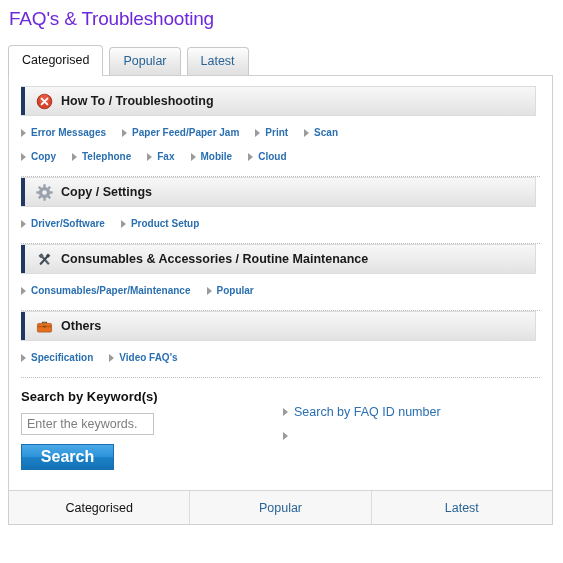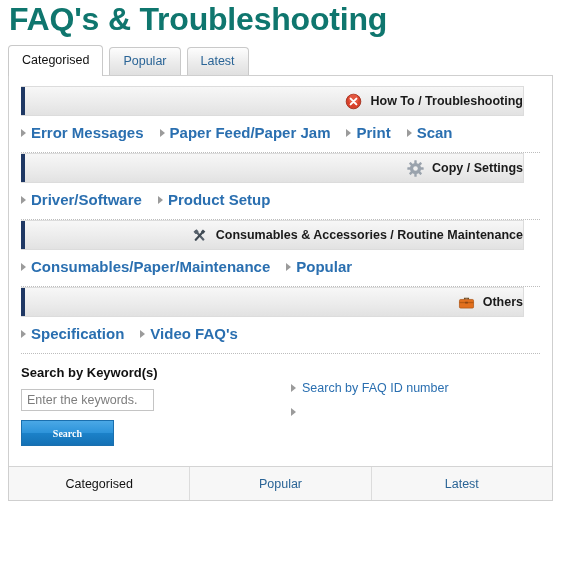--- a/index.html
+++ b/index.html
@@ -11,23 +11,23 @@
     height: 563px;
     background: #ffffff;
     font-family: "Liberation Sans", sans-serif;
     font-size: 12px;
     color: #222222;
     overflow: hidden;
   }
 
   
   .page-title {
-    font-size: 32px;
-    font-weight: bold;
-    color: #0f766e;
+    font-size: 19px;
+    font-weight: normal;
+    color: #6d28d9;
     letter-spacing: -0.2px;
     padding: 4px 0 0 9px;
     line-height: 30px;
   }
 
   
   .tabstrip {
     position: relative;
     margin: 10px 0 0 8px;
     height: 31px;
@@ -75,24 +75,23 @@
 
   
   .cat-header {
     box-sizing: border-box;
     height: 30px;
     display: flex;
     align-items: center;
     background: linear-gradient(to bottom, #f7f7f7 0%, #ececec 55%, #e2e2e2 100%);
     border: 1px solid #dcdcdc;
     border-left: none;
-    margin: 0 16px 0 0;
+    margin: 0 4px 0 0;
     position: relative;
-    padding-left: 24px;
-    justify-content: flex-end;
+    padding-left: 15px;
   }
   .cat-accent {
     position: absolute;
     left: 0;
     top: 0;
     width: 4px;
     height: 100%;
     background: #1f3864;
   }
   .cat-icon {
@@ -117,21 +116,21 @@
   .links-row {
     display: flex;
     flex-wrap: wrap;
     align-items: center;
     padding: 3px 0 3px 0;
   }
   .flink {
     display: inline-flex;
     align-items: center;
     color: #2a6fb0;
-    font-size: 15px;
+    font-size: 10px;
     font-weight: bold;
     text-decoration: none;
     margin-right: 16px;
     white-space: nowrap;
     line-height: 18px;
   }
   .flink .bullet {
     display: inline-block;
     width: 0;
     height: 0;
@@ -140,21 +139,20 @@
     border-left: 5px solid #9b9b9b;
     margin-right: 5px;
     flex: 0 0 auto;
   }
   .flink .txt { display: inline-block; }
 
   
   .search-area {
     display: flex;
     padding: 11px 0 14px 0;
-    gap: 8px;
   }
   .search-left { width: 262px; flex: 0 0 auto; }
   .search-right { flex: 1 1 auto; padding-top: 13px; }
   .search-label {
     font-size: 13px;
     font-weight: bold;
     color: #111111;
     margin-bottom: 9px;
   }
   .kw-input {
@@ -171,23 +169,23 @@
   }
   .kw-input::placeholder { color: #7d7d7d; }
   .search-btn {
     margin-top: 9px;
     box-sizing: border-box;
     width: 93px;
     height: 26px;
     border: 1px solid #1a6fae;
     background: linear-gradient(to bottom, #4aa8e6 0%, #2e94da 48%, #1b81c8 52%, #1471b5 100%);
     color: #ffffff;
-    font-size: 10px;
+    font-size: 16px;
     font-weight: bold;
-    font-family: Liberation Serif, serif;
+    font-family: Liberation Sans, sans-serif;
     cursor: pointer;
     display: block;
   }
   .right-link-row {
     display: flex;
     align-items: center;
     min-height: 20px;
     margin-bottom: 4px;
   }
   .right-link {
@@ -266,20 +264,42 @@
               <span class="bullet"></span>
               <span class="txt">Paper Feed/Paper Jam</span>
             </a>
             <a class="flink" href="#">
               <span class="bullet"></span>
               <span class="txt">Print</span>
             </a>
             <a class="flink" href="#">
               <span class="bullet"></span>
               <span class="txt">Scan</span>
+            </a>
+          </div>
+          <div class="links-row">
+            <a class="flink" href="#">
+              <span class="bullet"></span>
+              <span class="txt">Copy</span>
+            </a>
+            <a class="flink" href="#">
+              <span class="bullet"></span>
+              <span class="txt">Telephone</span>
+            </a>
+            <a class="flink" href="#">
+              <span class="bullet"></span>
+              <span class="txt">Fax</span>
+            </a>
+            <a class="flink" href="#">
+              <span class="bullet"></span>
+              <span class="txt">Mobile</span>
+            </a>
+            <a class="flink" href="#">
+              <span class="bullet"></span>
+              <span class="txt">Cloud</span>
             </a>
           </div>
         </div>
         <div class="cat-header">
           <span class="cat-accent"></span>
           <span class="cat-icon"><svg xmlns="http://www.w3.org/2000/svg" viewBox="0 0 20 20">
               <rect x="8.6" y="0.4" width="2.8" height="5" rx="0.6" fill="#9aa3ad" transform="rotate(0 10 10)"></rect>
               <rect x="8.6" y="0.4" width="2.8" height="5" rx="0.6" fill="#9aa3ad" transform="rotate(45 10 10)"></rect>
               <rect x="8.6" y="0.4" width="2.8" height="5" rx="0.6" fill="#9aa3ad" transform="rotate(90 10 10)"></rect>
               <rect x="8.6" y="0.4" width="2.8" height="5" rx="0.6" fill="#9aa3ad" transform="rotate(135 10 10)"></rect>

